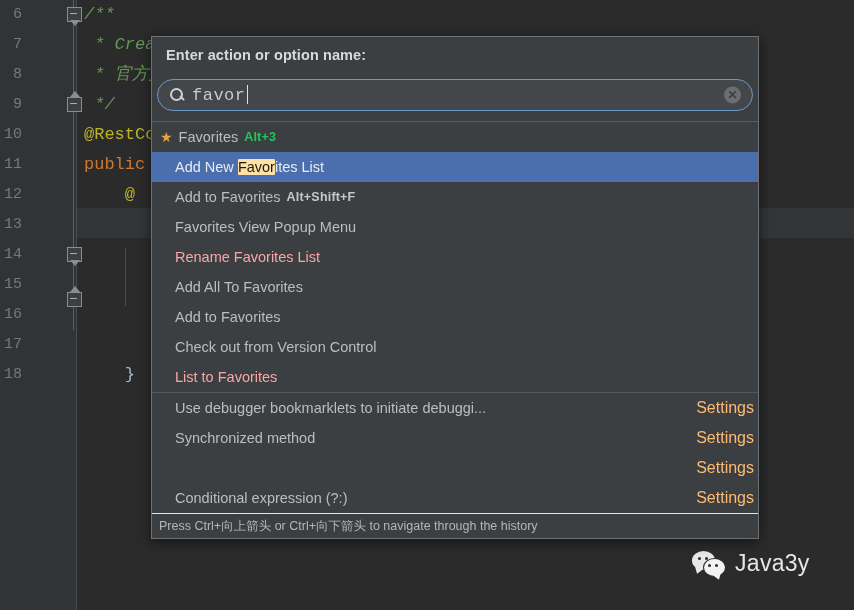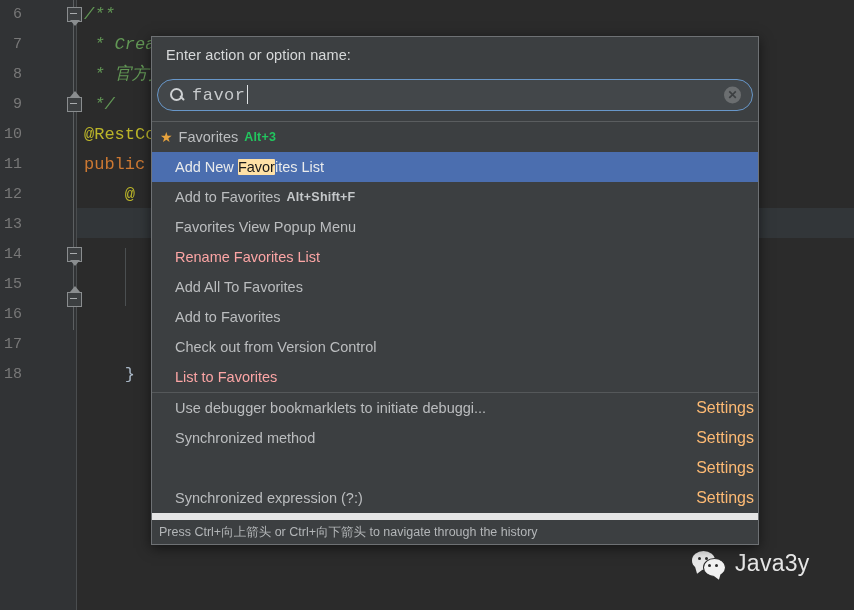--- a/index.html
+++ b/index.html
@@ -149,21 +149,21 @@
     box-shadow: 0 3px 12px rgba(0,0,0,.55);
     box-sizing: border-box;
   }
   .popup-header {
     padding: 10px 14px 8px 14px;
     background: #3c3f41;
   }
   .popup-title {
     color: #d7d9da;
     font-size: 14.5px;
-    font-weight: normal;
+    font-weight: bold;
     letter-spacing: .1px;
   }
   .search-wrap {
     margin: 8px 5px 10px 5px;
     position: relative;
     height: 32px;
     border: 1.6px solid #6897c9;
     border-radius: 17px;
     background: #43474a;
     box-sizing: border-box;
@@ -263,21 +263,21 @@
   .item .settings-tag {
     position: absolute;
     right: 4px;
     font-size: 16px;
     color: #fdba74;
   }
   .settings-divider {
     height: 1px; background: #55585a;
   }
   .popup-footer {
-    border-top: 7px solid #e5e5e5;
+    border-top: 1px solid #e5e5e5;
     background: #3c3f41;
     height: 24px;
     display: flex; align-items: center;
     padding-left: 7px;
     font-size: 12.5px;
     color: #b3b6b8;
   }
 </style>
 </head>
 <body>
@@ -382,21 +382,21 @@
           <span class="settings-tag">Settings</span>
         </div>
         <div class="item">
           <span class="label">Synchronized method</span>
           <span class="settings-tag">Settings</span>
         </div>
         <div class="item">
           <span class="settings-tag">Settings</span>
         </div>
         <div class="item">
-          <span class="label">Synchronized expression (?:)</span>
+          <span class="label">Conditional expression (?:)</span>
           <span class="settings-tag">Settings</span>
         </div>
       </div>
 
     <div class="popup-footer">
       <span>Press Ctrl+向上箭头 or Ctrl+向下箭头 to navigate through the history</span>
     </div>
   </div>
 
 </div>

